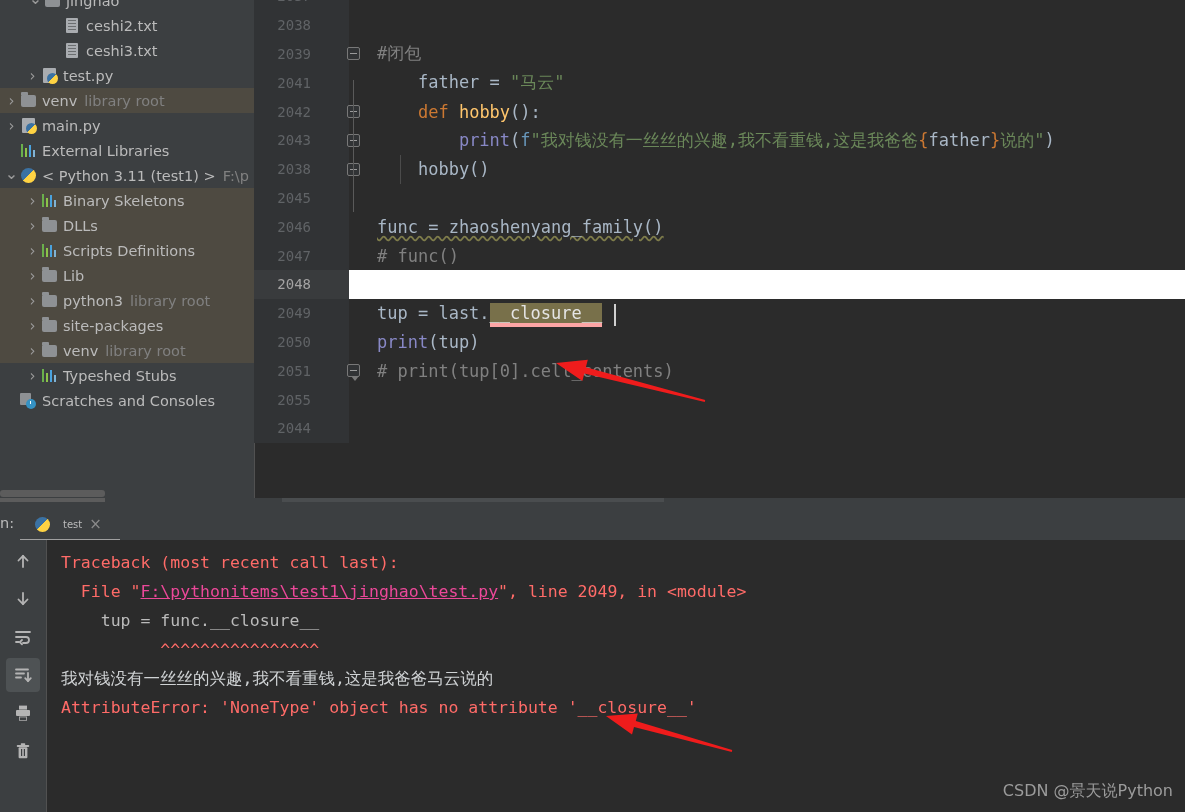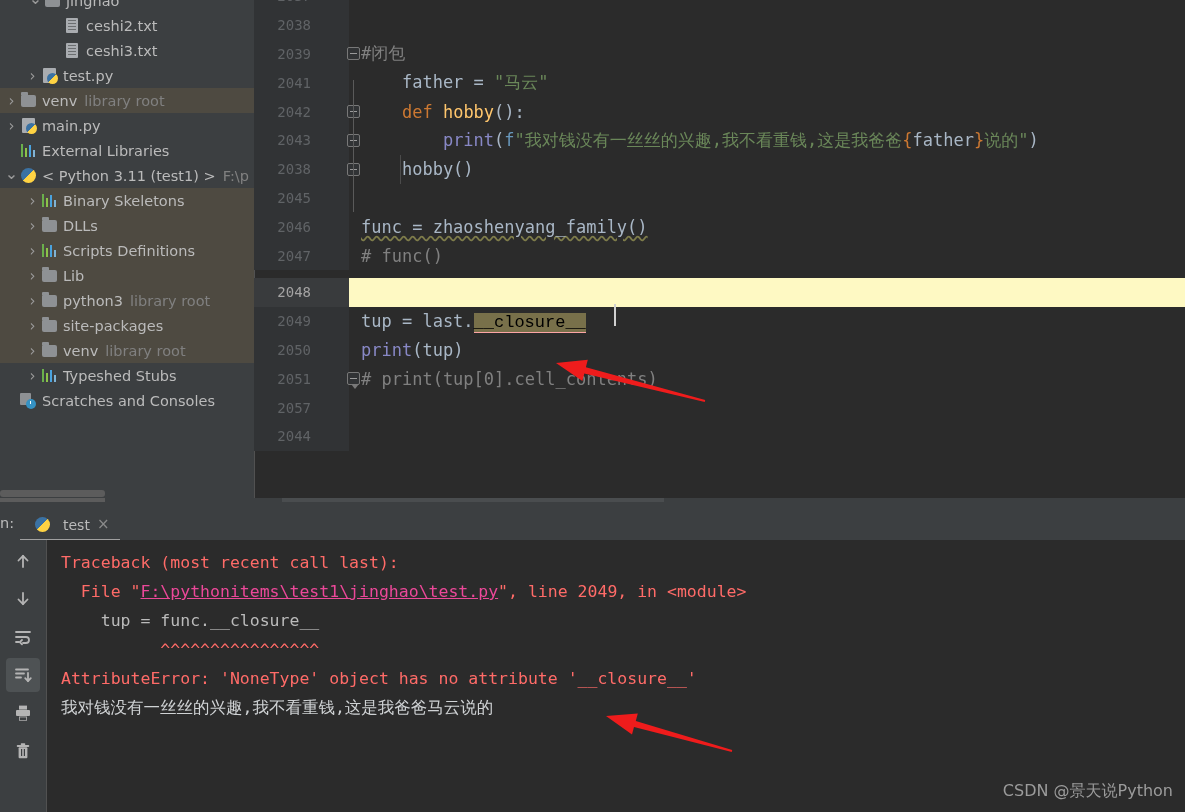--- a/index.html
+++ b/index.html
@@ -104,21 +104,21 @@
     position: absolute; left: 254px; top: 0;
     width: 931px; height: 498px;
     background: #2b2b2b;
     overflow: hidden;
     font-family: "DejaVu Sans Mono", "Liberation Mono", monospace;
   }
   .eline {
     position: relative; height: 28.8px; display: flex; align-items: center;
     font-size: 17px;
   }
-  .eline.cur { background: #fef9c3; margin-top: 8px; }
+  .eline.cur { background: #ffffff; }
   .gut {
     width: 95px; min-width: 95px; height: 100%;
     display: flex; align-items: center; justify-content: flex-end;
     padding-right: 38px;
     color: #606366; font-size: 14px;
     background: #313335;
   }
   .eline.cur .gut { color: #a4a3a3; background: #393b3d; }
   .foldcol {
     position: absolute; left: 88px; top: 0; width: 22px; height: 100%;
@@ -132,40 +132,39 @@
     width: 7px; height: 1px; background: #9a9a9a; }
   .fold.tip:before {
     content:""; position: absolute; left: 3px; top: 11px;
     border-left: 4px solid transparent; border-right: 4px solid transparent;
     border-top: 5px solid #787878;
   }
   .foldline {
     position: absolute; left: 99px; top: 0; width: 1px; height: 100%;
     background: #5a5a5a;
   }
-  .code { padding-left: 12px; white-space: pre; }
+  .code { padding-left: 12px; white-space: pre; margin-left: 16px; }
   .c-kw   { color: #cc7832; }
   .c-fn   { color: #ffc66d; }
   .c-str  { color: #6a8759; }
   .c-num  { color: #6897bb; }
   .c-cmt  { color: #808080; }
   .c-plain{ color: #a9b7c6; }
   .c-bi   { color: #8888c6; }
   .c-fstr-brace { color: #cc7832; }
   .sq-underline {
     text-decoration: underline;
     text-decoration-style: wavy;
     text-decoration-color: #7e7c4a;
     text-underline-offset: 3px;
     text-align: center;
   }
   .hl-closure {
-    background: #78704a; color: #000000;
-    border-bottom: 1px solid #fca5a5;
-    font-family: Liberation Mono, monospace;
+    background: #78704a; color: #e5e5e5;
+    border-bottom: 4px solid #fca5a5;
   }
   .indent-guide {
     position: absolute; top: 0; width: 1px; height: 100%; background: #4b4b4b;
   }
   #caret {
     position: absolute; left: 360px; top: 304px;
     width: 2px; height: 22px; background: #d0d0d0;
   }
   #editor-sep {
     position: absolute; left: 0; top: 0; width: 1px; height: 498px; background: #515151;
@@ -189,21 +188,21 @@
   }
   #run-label {
     position: absolute; left: 0; top: 10px;
     font-size: 14.5px; color: #bbbbbb;
   }
   #run-tab {
     position: absolute; left: 25px; top: 4px;
     height: 31px; display: flex; align-items: center; gap: 7px;
     padding: 0 8px;
   }
-  #run-tab .tabtxt { font-size: 14px; color: #bbbbbb; }
+  #run-tab .tabtxt { font-size: 10px; color: #bbbbbb; }
   #run-tab .closex { color: #8a8a8a; font-size: 15px; line-height: 1; }
   #run-tab-underline {
     position: absolute; left: 20px; top: 34px; width: 100px; height: 3px;
     background: #a0a0a0;
   }
 
   #run-toolbar {
     position: absolute; left: 0; top: 42px; width: 46px; height: 272px;
     background: #3c3f41;
   }
@@ -487,21 +486,21 @@
           <div class="code"><span class="c-bi">print</span><span class="c-plain">(tup)</span></div>
         </div>
         <div class="eline">
           <div class="gut">2051</div>
           <div class="foldcol">
             <span class="fold tip"></span>
           </div>
           <div class="code"><span class="c-cmt"># print(tup[0].cell_contents)</span></div>
         </div>
         <div class="eline">
-          <div class="gut">2057</div>
+          <div class="gut">2055</div>
           <div class="code"></div>
         </div>
         <div class="eline">
           <div class="gut">2044</div>
           <div class="code"></div>
         </div>
       </div>
     <div id="caret"></div>
   <div class="foldline" style="top: 80px; height: 132px;"></div>
       <div class="indent-guide" style="left: 146px; top: 155px; height: 29px;"></div>
@@ -570,22 +569,22 @@
           </svg>
         </div>
       </div>
     <div id="tb-divider"></div>
 
     <div id="console">
         <div class="cline"><span class="o-err">Traceback (most recent call last):</span></div>
         <div class="cline"><span class="o-err">  File "</span><span class="o-link">F:\pythonitems\test1\jinghao\test.py</span><span class="o-err">", line 2049, in &lt;module&gt;</span></div>
         <div class="cline"><span class="o-norm">    tup = func.__closure__</span></div>
         <div class="cline"><span class="o-err">          ^^^^^^^^^^^^^^^^</span></div>
+        <div class="cline"><span class="o-white">我对钱没有一丝丝的兴趣,我不看重钱,这是我爸爸马云说的</span></div>
         <div class="cline"><span class="o-err">AttributeError: 'NoneType' object has no attribute '__closure__'</span></div>
-        <div class="cline"><span class="o-white">我对钱没有一丝丝的兴趣,我不看重钱,这是我爸爸马云说的</span></div>
         <div class="cline">&nbsp;</div>
         <div class="cline">&nbsp;</div>
         <div class="cline"></div>
       </div>
 
     <div id="watermark">CSDN @景天说Python</div>
   </div>
 
   <svg id="annot" viewBox="0 0 1185 812" xmlns="http://www.w3.org/2000/svg">
       <g>

